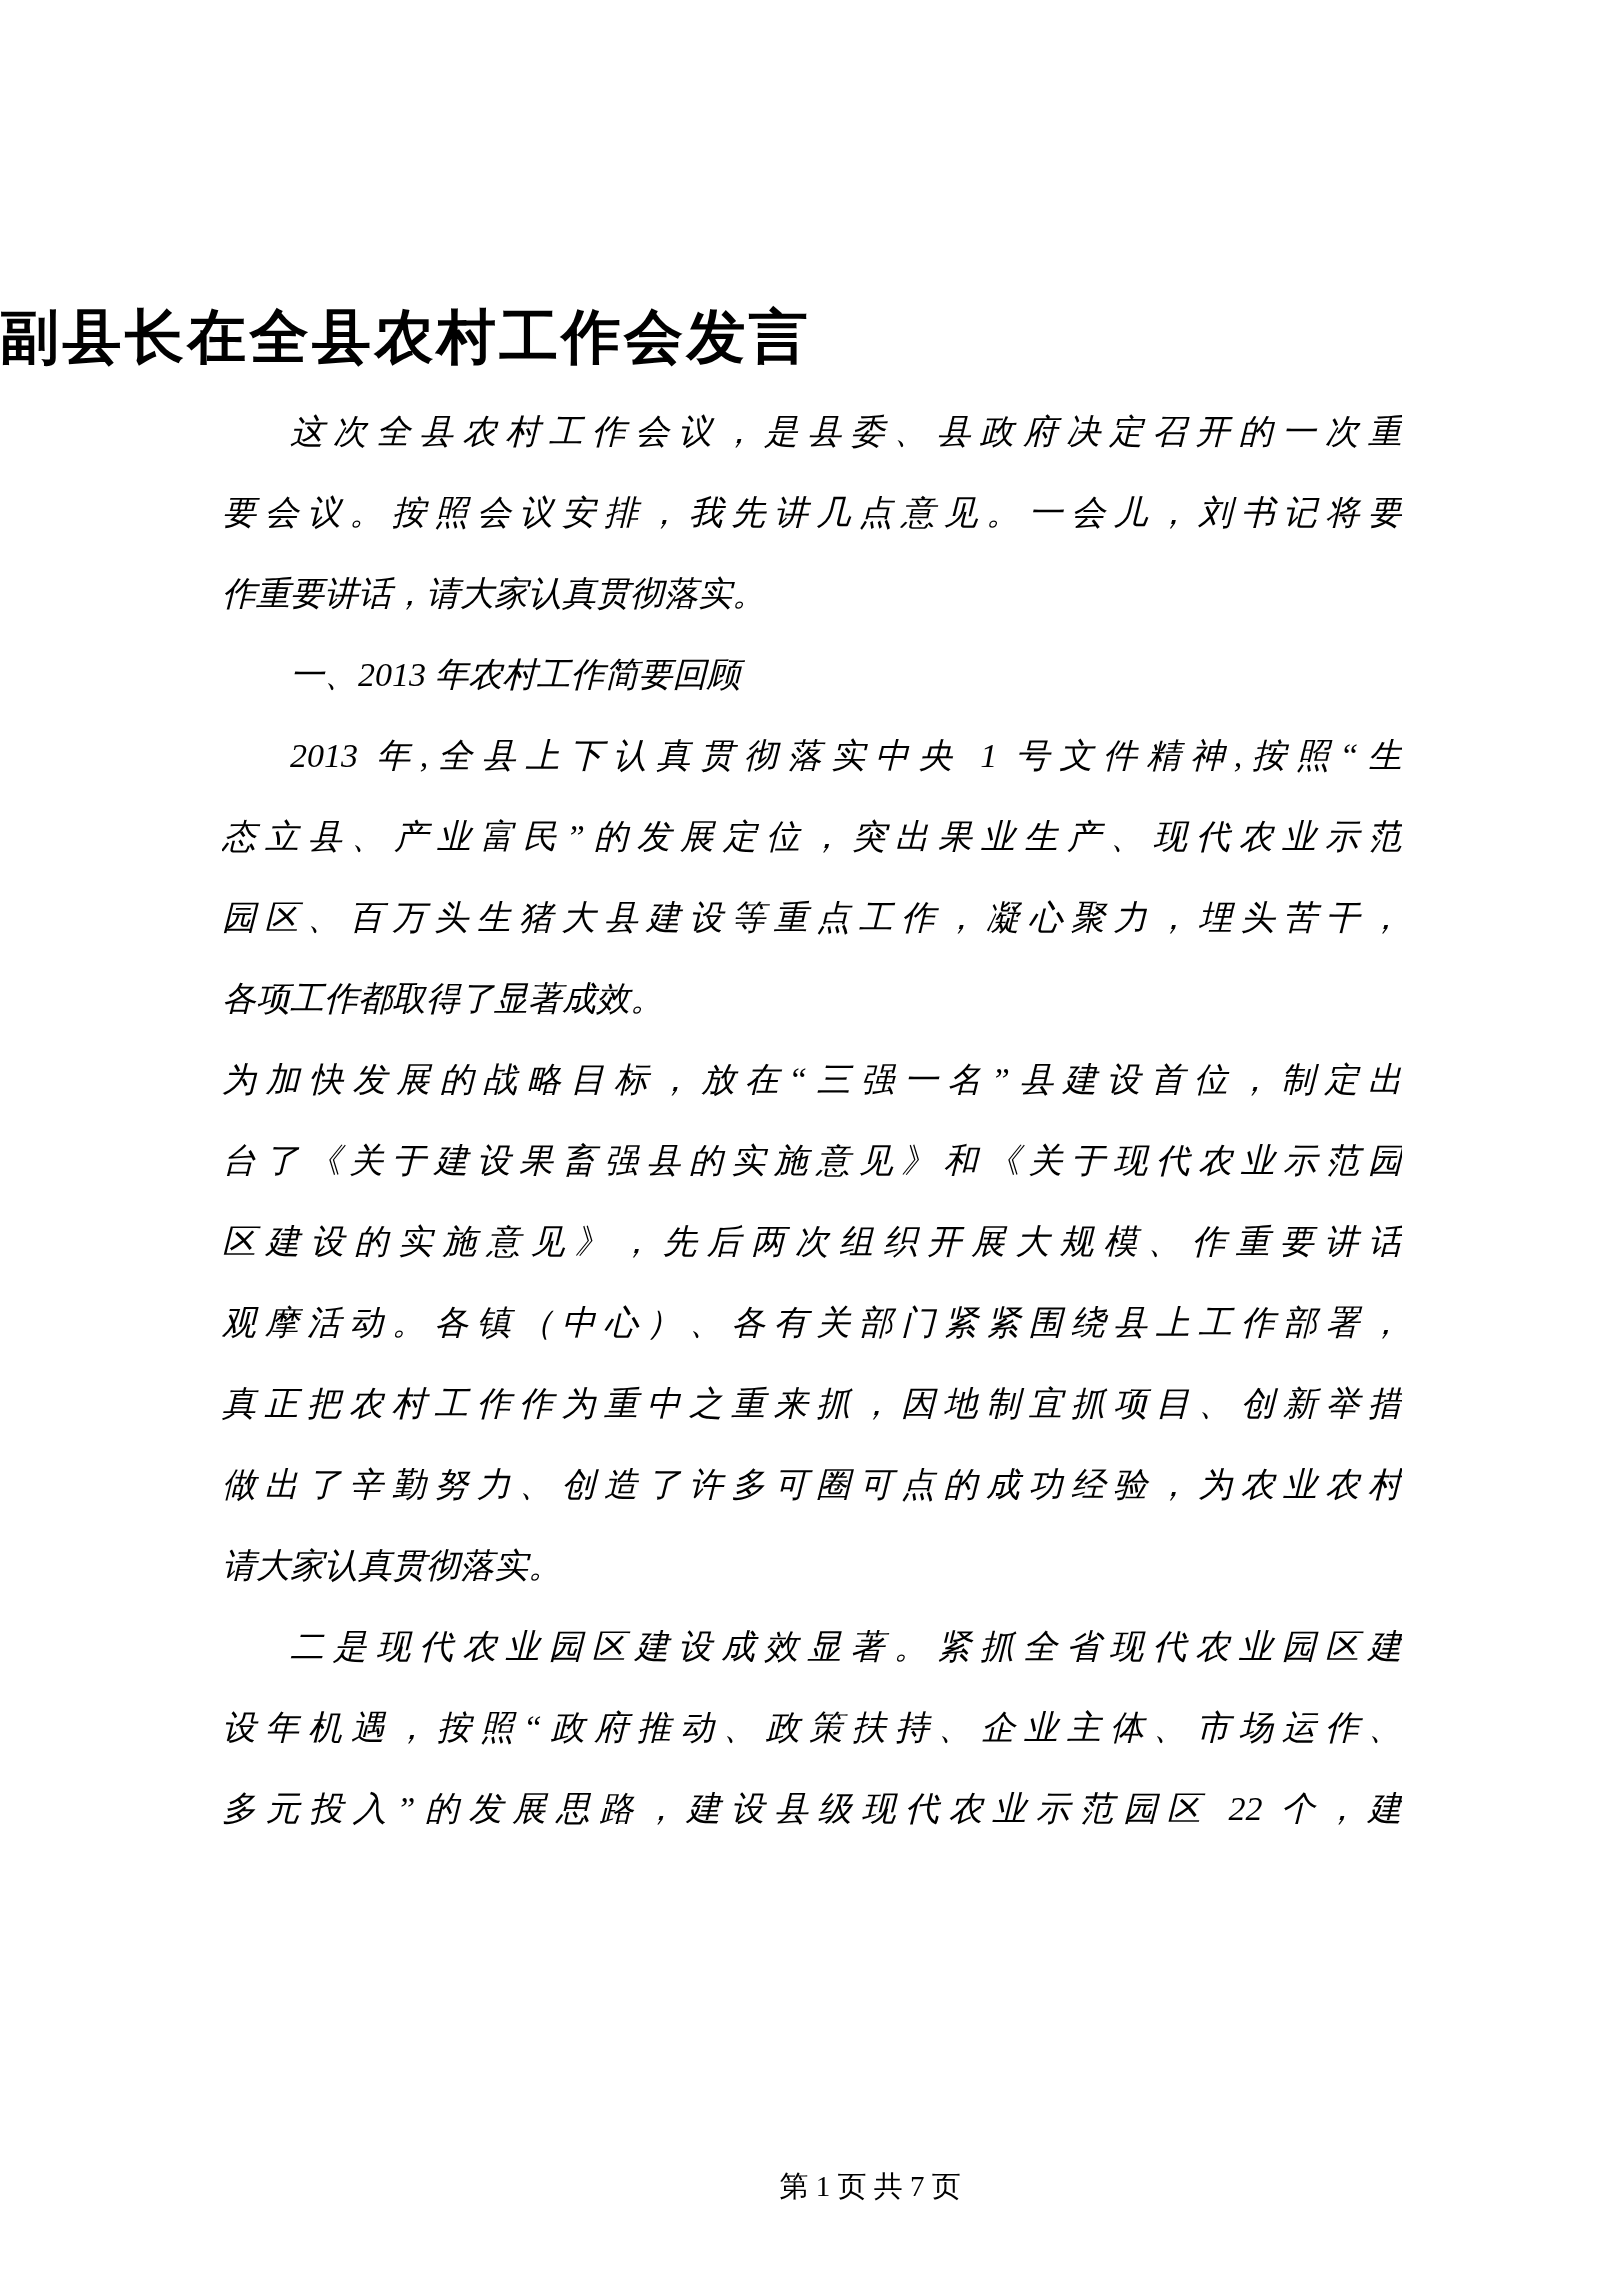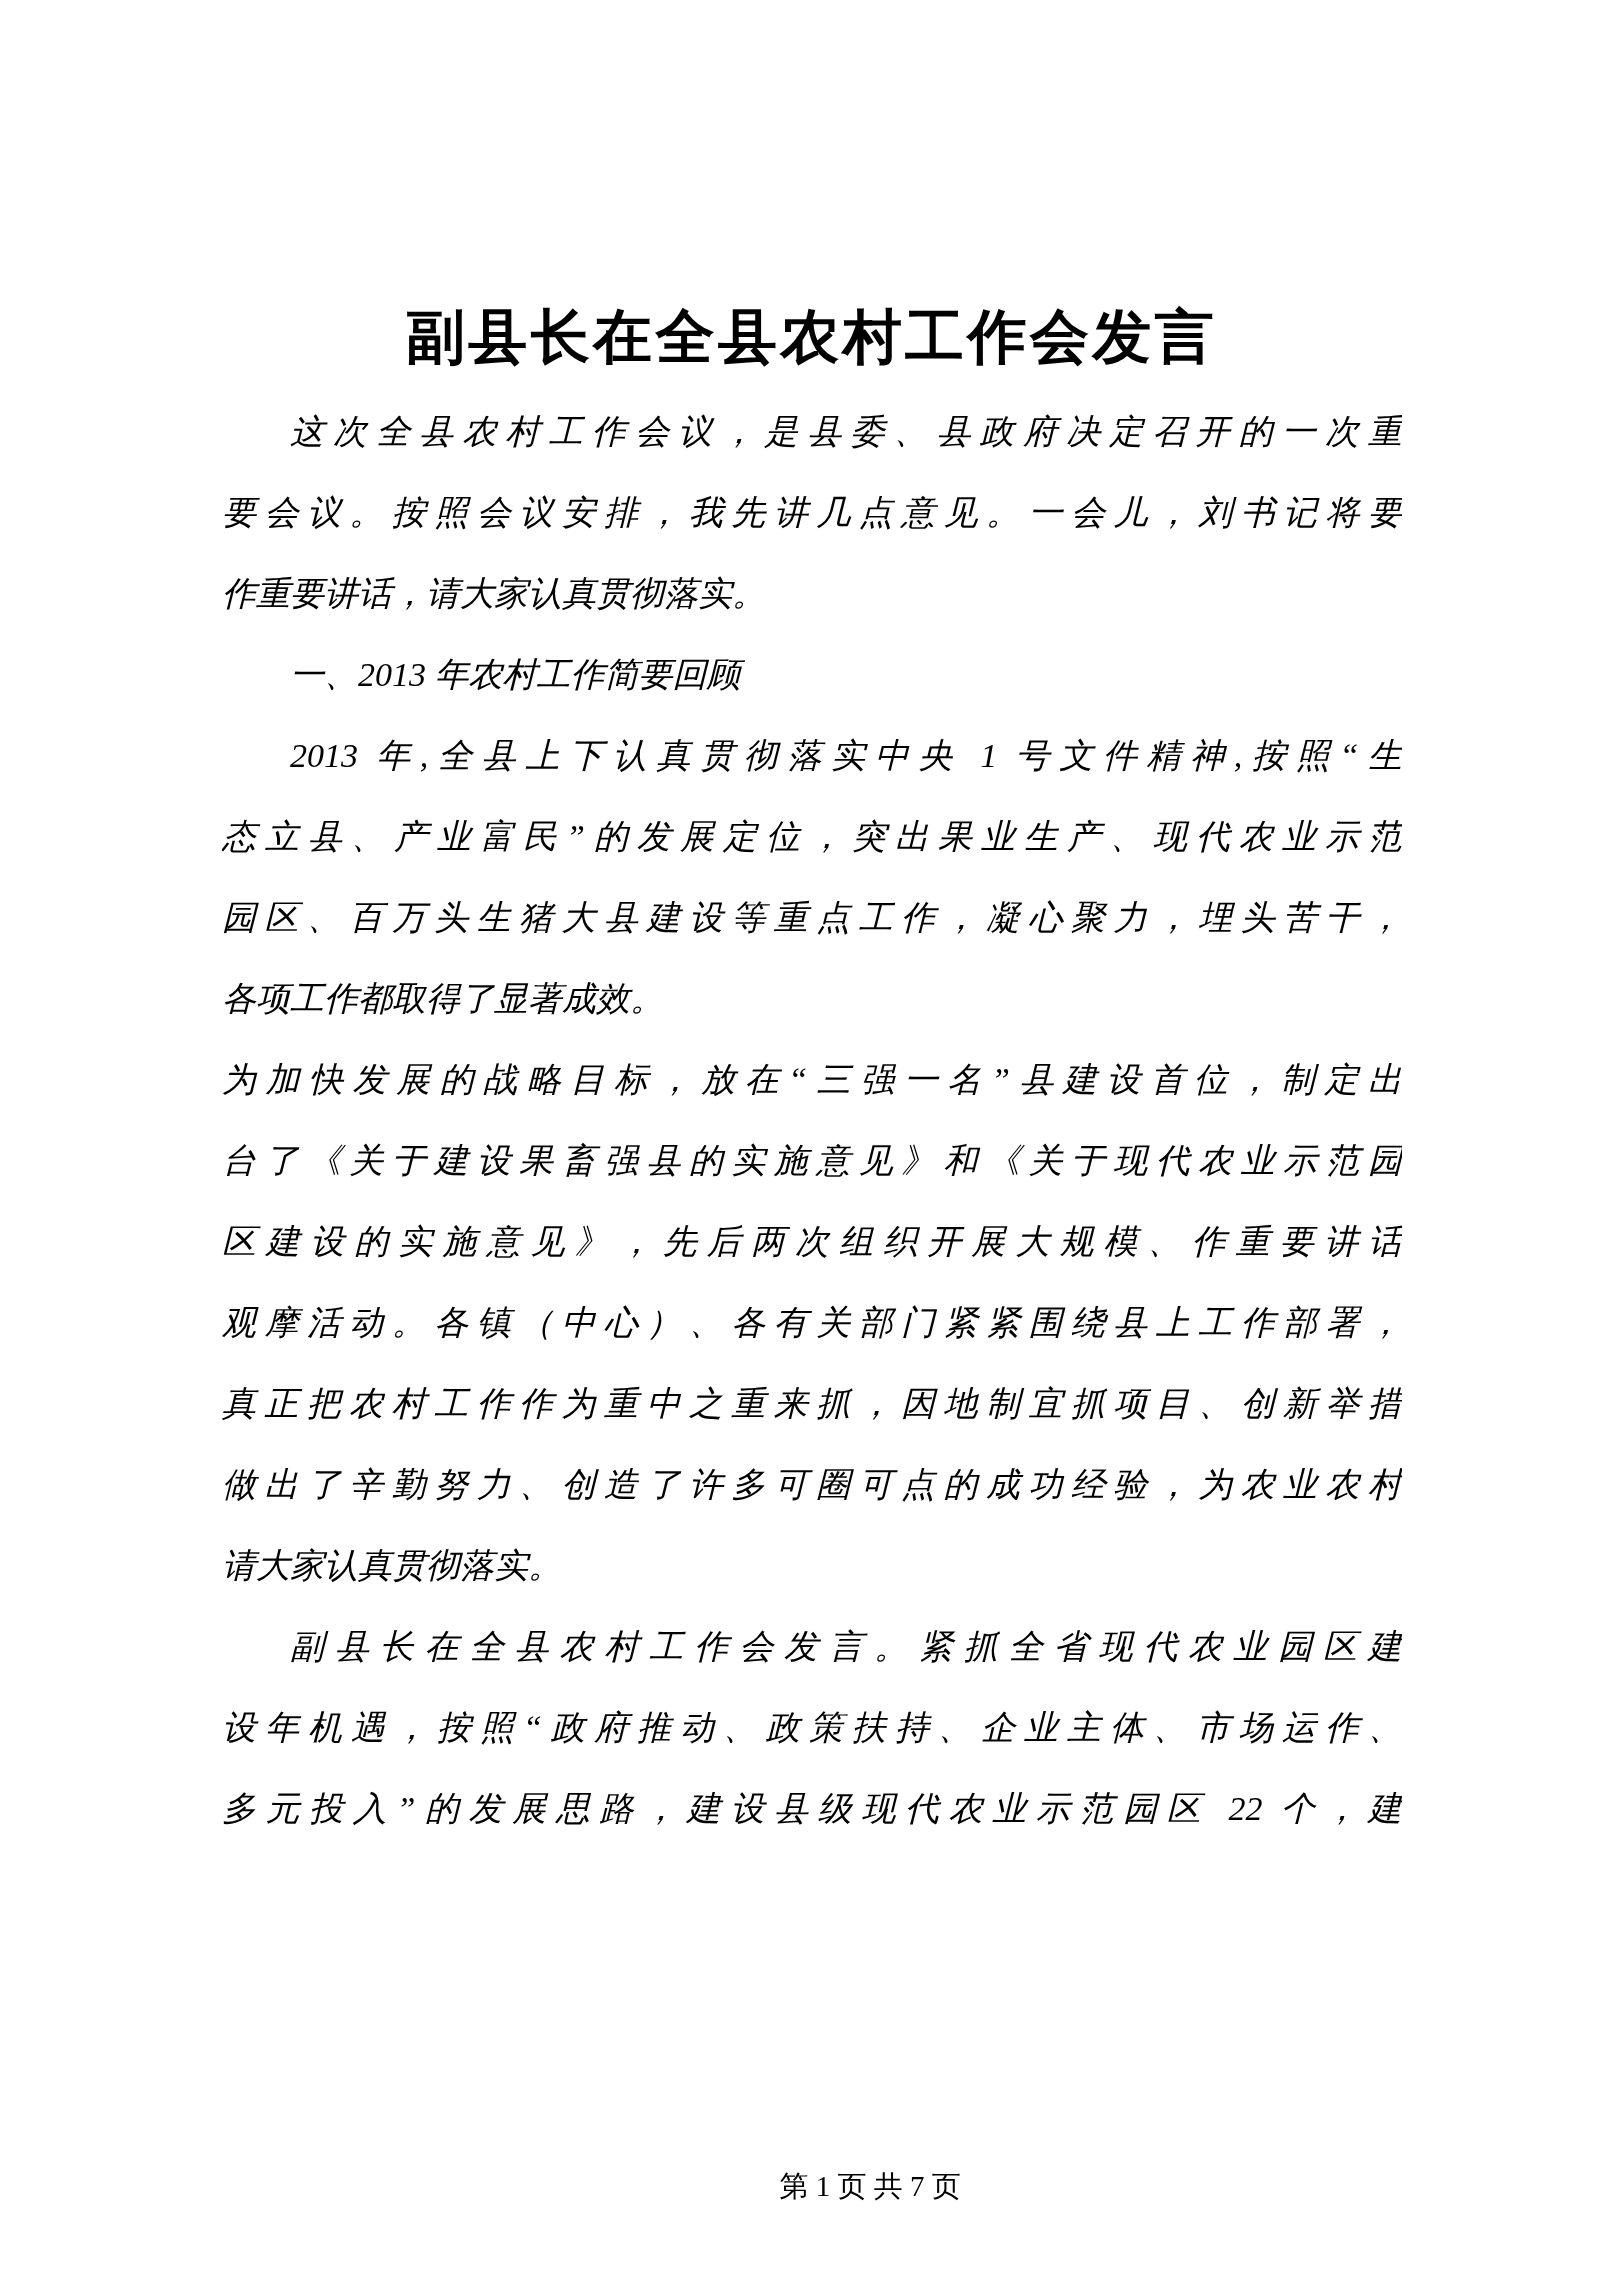--- a/index.html
+++ b/index.html
@@ -13,21 +13,21 @@
     height: 2295px;
     background: #ffffff;
     color: #000000;
     overflow: hidden;
   }
   .doc-title {
     position: absolute;
     left: 0;
     top: 292px;
     width: 100%;
-    text-align: center;
+    text-align: left;
     font-family: "Liberation Serif", serif;
     font-weight: bold;
     font-size: 59px;
     line-height: 90px;
     letter-spacing: 3.4px;
     white-space: nowrap;
   }
   .body-text {
     position: absolute;
     left: 222px;
@@ -80,21 +80,21 @@
     <div class="line">态立县、产业富民”的发展定位，突出果业生产、现代农业示范</div>
     <div class="line">园区、百万头生猪大县建设等重点工作，凝心聚力，埋头苦干，</div>
     <div class="line end">各项工作都取得了显著成效。</div>
     <div class="line">为加快发展的战略目标，放在“三强一名”县建设首位，制定出</div>
     <div class="line">台了《关于建设果畜强县的实施意见》和《关于现代农业示范园</div>
     <div class="line">区建设的实施意见》，先后两次组织开展大规模、作重要讲话</div>
     <div class="line">观摩活动。各镇（中心）、各有关部门紧紧围绕县上工作部署，</div>
     <div class="line">真正把农村工作作为重中之重来抓，因地制宜抓项目、创新举措</div>
     <div class="line">做出了辛勤努力、创造了许多可圈可点的成功经验，为农业农村</div>
     <div class="line end">请大家认真贯彻落实。</div>
-    <div class="line indent">副县长在全县农村工作会发言。紧抓全省现代农业园区建</div>
+    <div class="line indent">二是现代农业园区建设成效显著。紧抓全省现代农业园区建</div>
     <div class="line">设年机遇，按照“政府推动、政策扶持、企业主体、市场运作、</div>
     <div class="line">多元投入”的发展思路，建设县级现代农业示范园区 22 个，建</div>
   </div>
 
   <div class="page-footer">
     <span>第 1 页 共 7 页</span>
   </div>
 
 </div>
 

